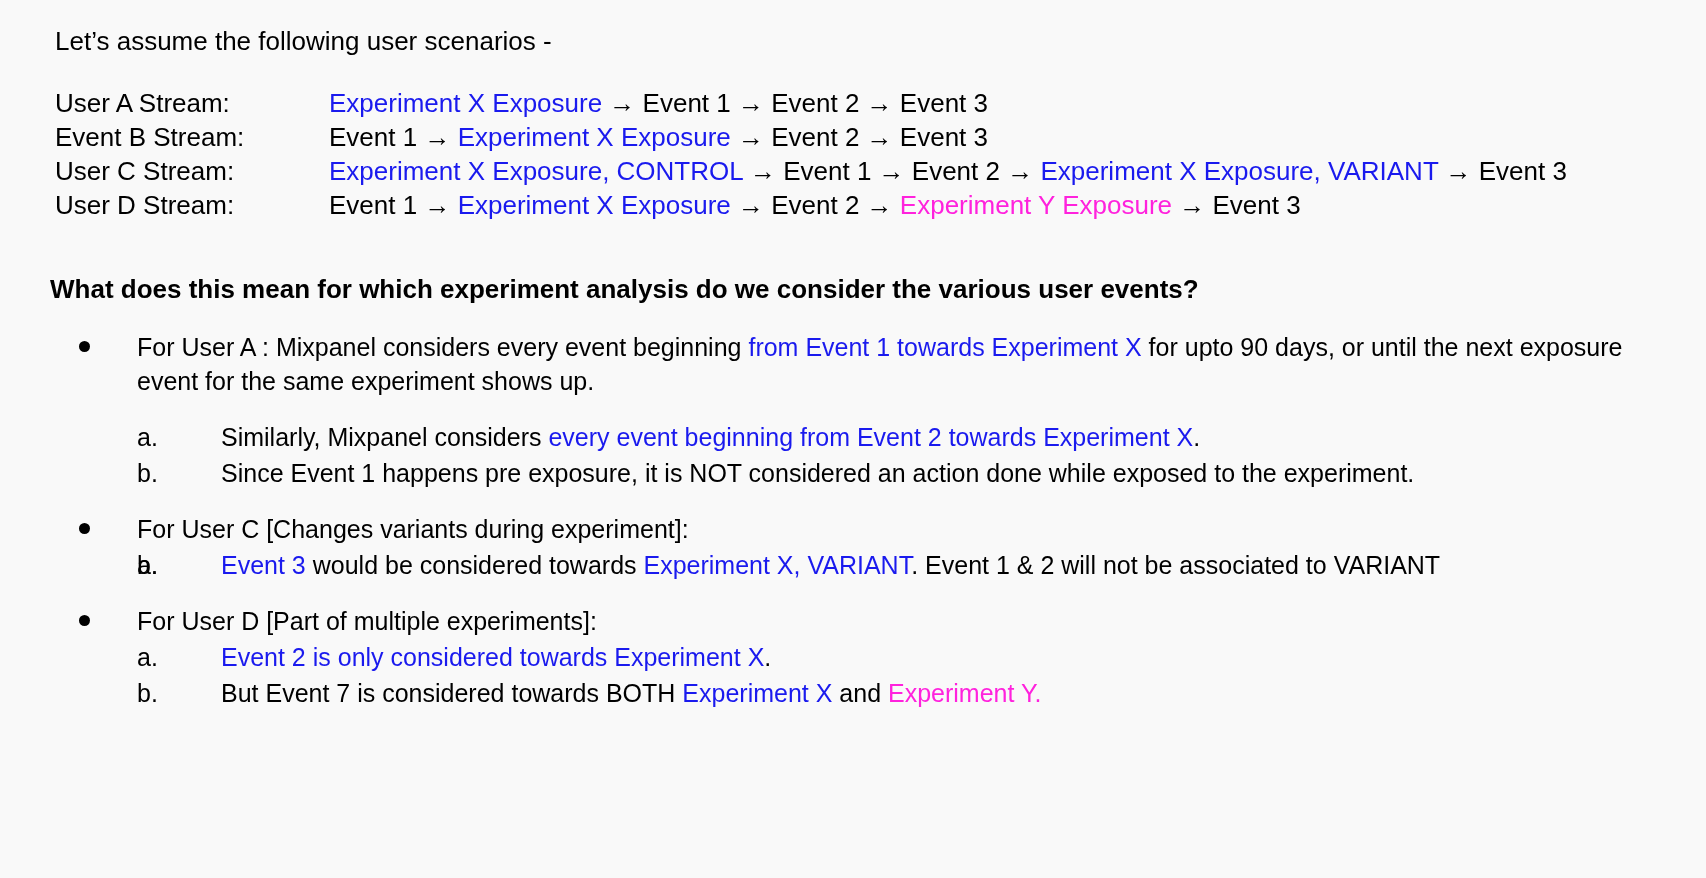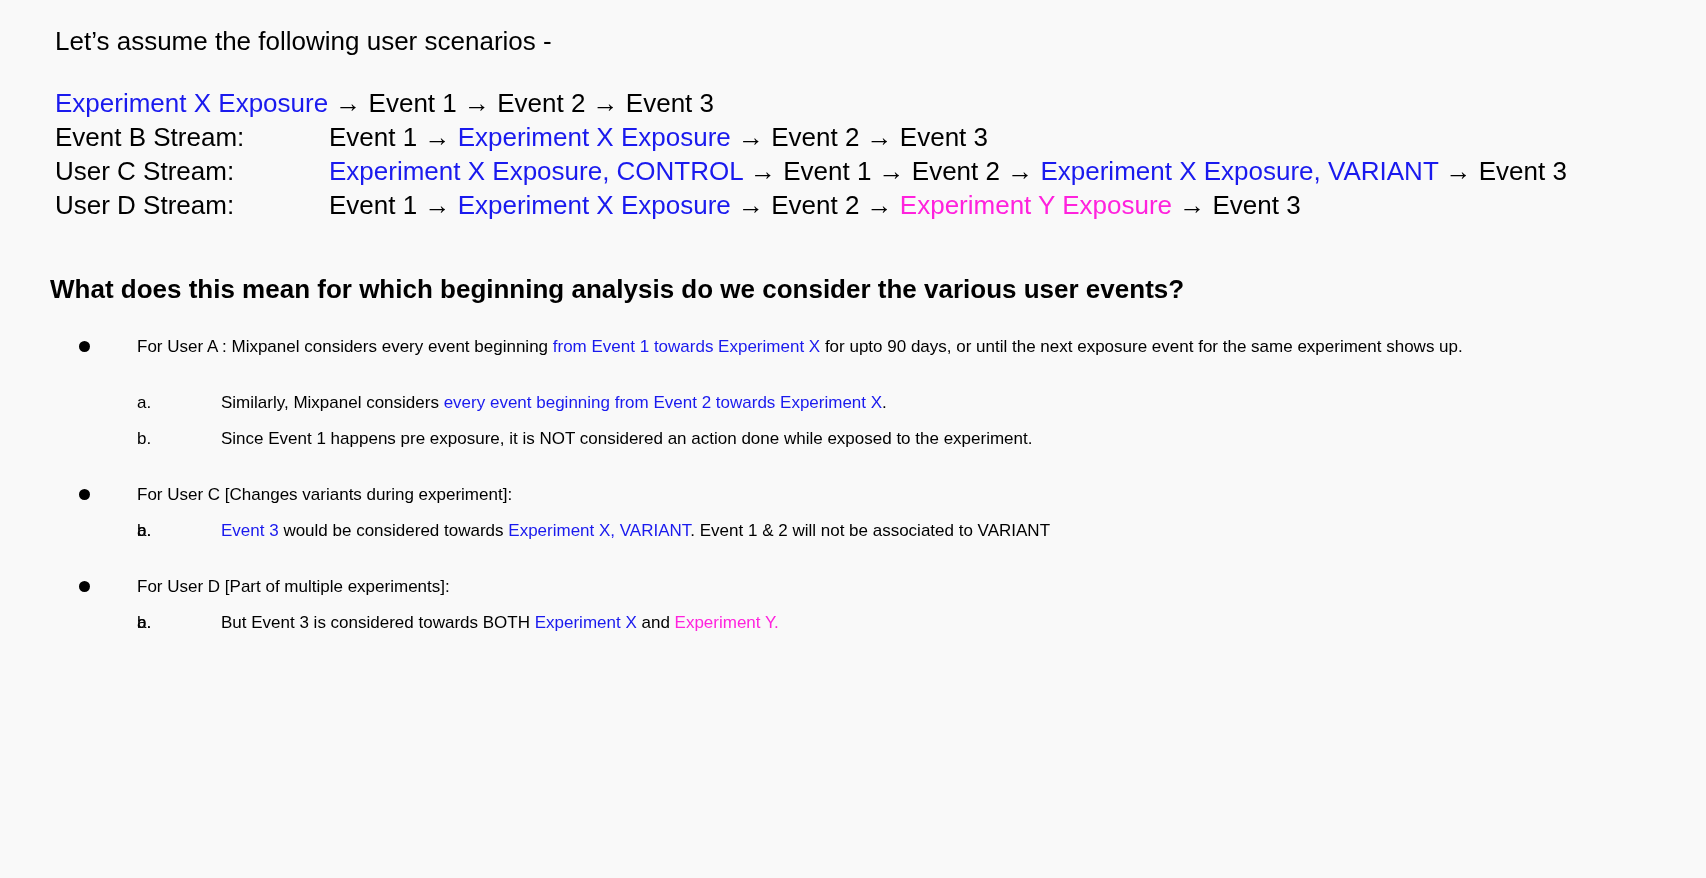--- a/index.html
+++ b/index.html
@@ -63,21 +63,21 @@
     font-weight: bold;
     color: #000;
     white-space: nowrap;
   }
 
   .bullets {
     position: absolute;
     left: 55px;
     top: 330px;
     width: 1600px;
-    font-size: 17px;
+    font-size: 25px;
     line-height: 34px;
   }
   .bullet-group {
     margin-bottom: 22px;
   }
   .bullet-line {
     position: relative;
     padding-left: 82px;
     margin-bottom: 0;
   }
@@ -117,37 +117,38 @@
 </style>
 </head>
 <body>
 
 <div class="page">
 
   <div class="intro">Let’s assume the following user scenarios -</div>
 
   <div class="streams">
       <div class="stream-row">
+        <span class="stream-label">User A Stream:</span>
         <span class="stream-seq"><span class="blue">Experiment X Exposure</span><span> → </span><span>Event 1</span><span> → </span><span>Event 2</span><span> → </span><span>Event 3</span></span>
       </div>
       <div class="stream-row">
         <span class="stream-label">Event B Stream:</span>
         <span class="stream-seq"><span>Event 1</span><span> → </span><span class="blue">Experiment X Exposure</span><span> → </span><span>Event 2</span><span> → </span><span>Event 3</span></span>
       </div>
       <div class="stream-row">
         <span class="stream-label">User C Stream:</span>
         <span class="stream-seq"><span class="blue">Experiment X Exposure, CONTROL</span><span> → </span><span>Event 1</span><span> → </span><span>Event 2</span><span> → </span><span class="blue">Experiment X Exposure, VARIANT</span><span> → </span><span>Event 3</span></span>
       </div>
       <div class="stream-row">
         <span class="stream-label">User D Stream:</span>
         <span class="stream-seq"><span>Event 1</span><span> → </span><span class="blue">Experiment X Exposure</span><span> → </span><span>Event 2</span><span> → </span><span class="magenta">Experiment Y Exposure</span><span> → </span><span>Event 3</span></span>
       </div>
     </div>
 
-  <div class="question">What does this mean for which beginning analysis do we consider the various user events?</div>
+  <div class="question">What does this mean for which experiment analysis do we consider the various user events?</div>
 
   <div class="bullets">
       <div class="bullet-group">
         <div class="bullet-line">
           <span class="bullet-dot"></span>
           <span class="bullet-text wrap"><span>For User A : Mixpanel considers every event beginning </span><span class="blue">from Event 1 towards Experiment X</span><span> for upto 90 days, or until the next exposure event for the same experiment shows up.</span></span>
         </div>
       </div>
       <div class="bullet-group">
         <div class="sub-list">
@@ -164,19 +165,19 @@
           <div class="sub-line"><span class="sub-marker">a.</span></div>
           <div class="sub-line"><span class="sub-marker">b.</span><span><span class="blue">Event 3</span><span> would be considered towards </span><span class="blue">Experiment X, VARIANT</span><span>. Event 1 &amp; 2 will not be associated to VARIANT</span></span></div>
         </div>
       </div>
       <div class="bullet-group">
         <div class="bullet-line">
           <span class="bullet-dot"></span>
           <span class="bullet-text wrap"><span>For User D [Part of multiple experiments]:</span></span>
         </div>
         <div class="sub-list">
-          <div class="sub-line"><span class="sub-marker">a.</span></div>
-          <div class="sub-line"><span class="sub-marker">b.</span><span><span>But Event 3 is considered towards BOTH </span><span class="blue">Experiment X</span><span> and </span><span class="magenta">Experiment Y.</span></span></div>
+          <div class="sub-line"><span class="sub-marker">a.</span><span><span class="blue">Event 2 is only considered towards Experiment X</span><span>.</span></span></div>
+          <div class="sub-line"><span class="sub-marker">b.</span><span><span>But Event 7 is considered towards BOTH </span><span class="blue">Experiment X</span><span> and </span><span class="magenta">Experiment Y.</span></span></div>
         </div>
       </div>
     </div>
 
 </div>
 
 </body></html>

